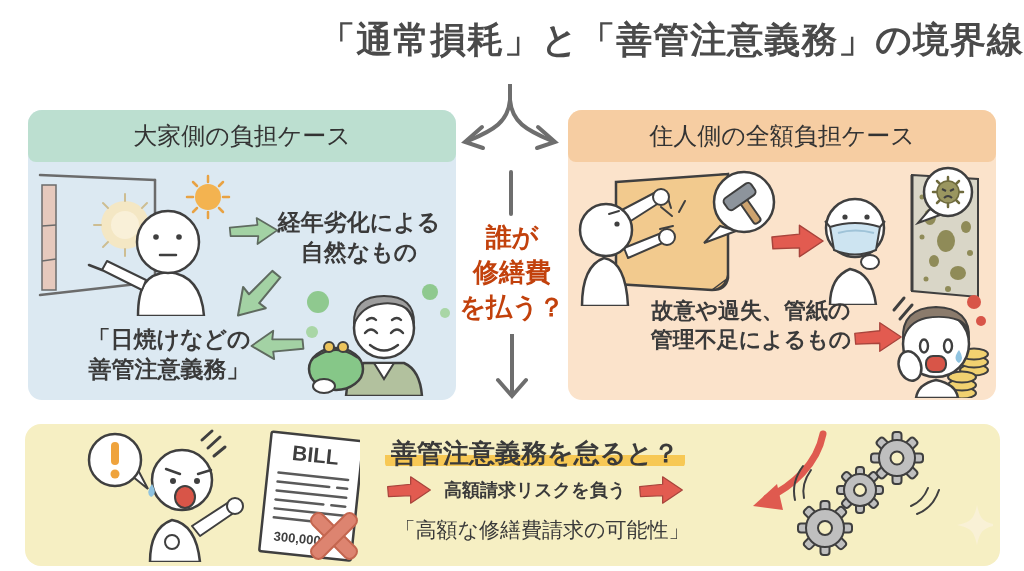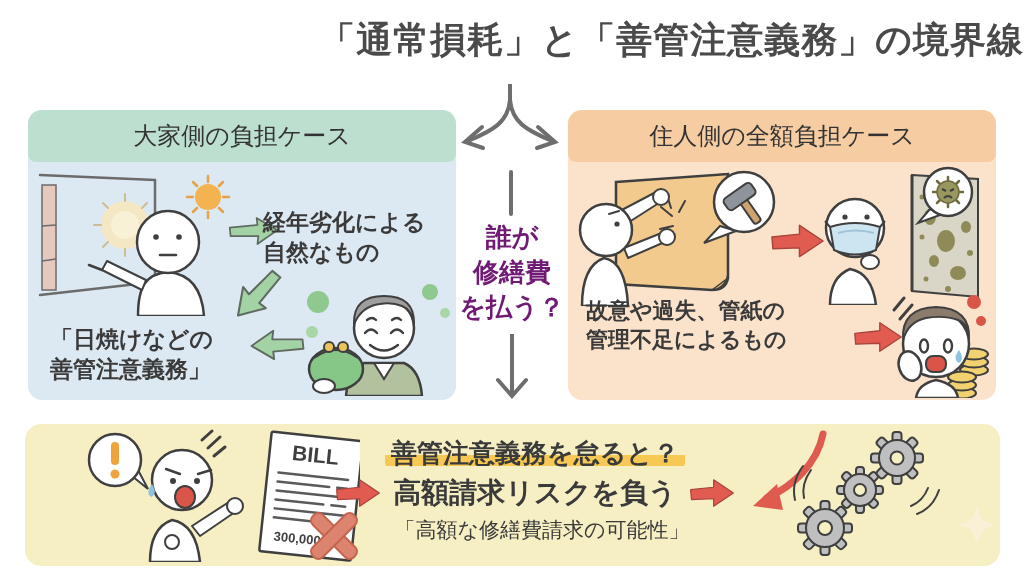--- a/index.html
+++ b/index.html
@@ -11,34 +11,34 @@
   
   .panel{border-radius:14px;}
   #panel-left{left:28px;top:110px;width:428px;height:290px;background:#dce9f2;}
   #panel-right{left:568px;top:110px;width:428px;height:290px;background:#fbe3cb;}
   .panel-header{left:0;top:0;width:100%;height:52px;border-radius:14px 14px 8px 8px;
                 display:flex;align-items:center;justify-content:center;
                 font-size:24px;font-weight:normal;color:#333;}
   #panel-left .panel-header{background:#bcdfd0;}
   #panel-right .panel-header{background:#f6cda2;}
   
-  .blocktxt{font-weight:bold;line-height:1.3;color:#3a3a3a;}
+  .blocktxt{font-weight:bold;text-align:center;line-height:1.3;color:#3a3a3a;}
   #left-cause{left:235px;top:98px;width:192px;font-size:23px;}
   #left-example{left:22px;top:215px;width:238px;font-size:23px;}
   #right-cause{left:18px;top:186px;width:330px;font-size:22px;line-height:1.32;}
   #right-example{font-size:21px;}
   
-  #center-question{left:446px;top:220px;width:132px;text-align:center;font-weight:bold;font-size:26px;line-height:1.35;color:#701a75;}
+  #center-question{left:446px;top:220px;width:132px;text-align:center;font-weight:bold;font-size:26px;line-height:1.35;color:#c2410c;}
   #mid-line{left:509px;top:170px;width:4px;height:46px;background:#6e6e6e;border-radius:2px;}
   
   #panel-bottom{left:25px;top:424px;width:975px;height:142px;background:#f6efc3;border-radius:16px;}
   #bottom-heading{left:300px;top:12px;width:420px;text-align:center;font-size:26px;font-weight:bold;}
   #bottom-heading .highlight{background:linear-gradient(transparent 58%, rgba(247,198,78,.95) 58%, rgba(247,198,78,.95) 94%, transparent 94%);border-radius:5px;padding:0 6px;}
   #bottom-risk{left:300px;top:50px;width:420px;display:flex;align-items:center;justify-content:center;gap:12px;}
-  #bottom-risk .risk-text{font-size:28px;font-weight:bold;}
+  #bottom-risk .risk-text{font-size:18px;font-weight:bold;}
   #bottom-note{left:307px;top:92px;width:420px;text-align:center;font-size:21px;font-weight:normal;}
   svg{display:block;}
 </style>
 </head>
 <body>
 
 <div id="canvas">
 
   <div id="title" class="abs">「通常損耗」と「善管注意義務」の境界線</div>
 

